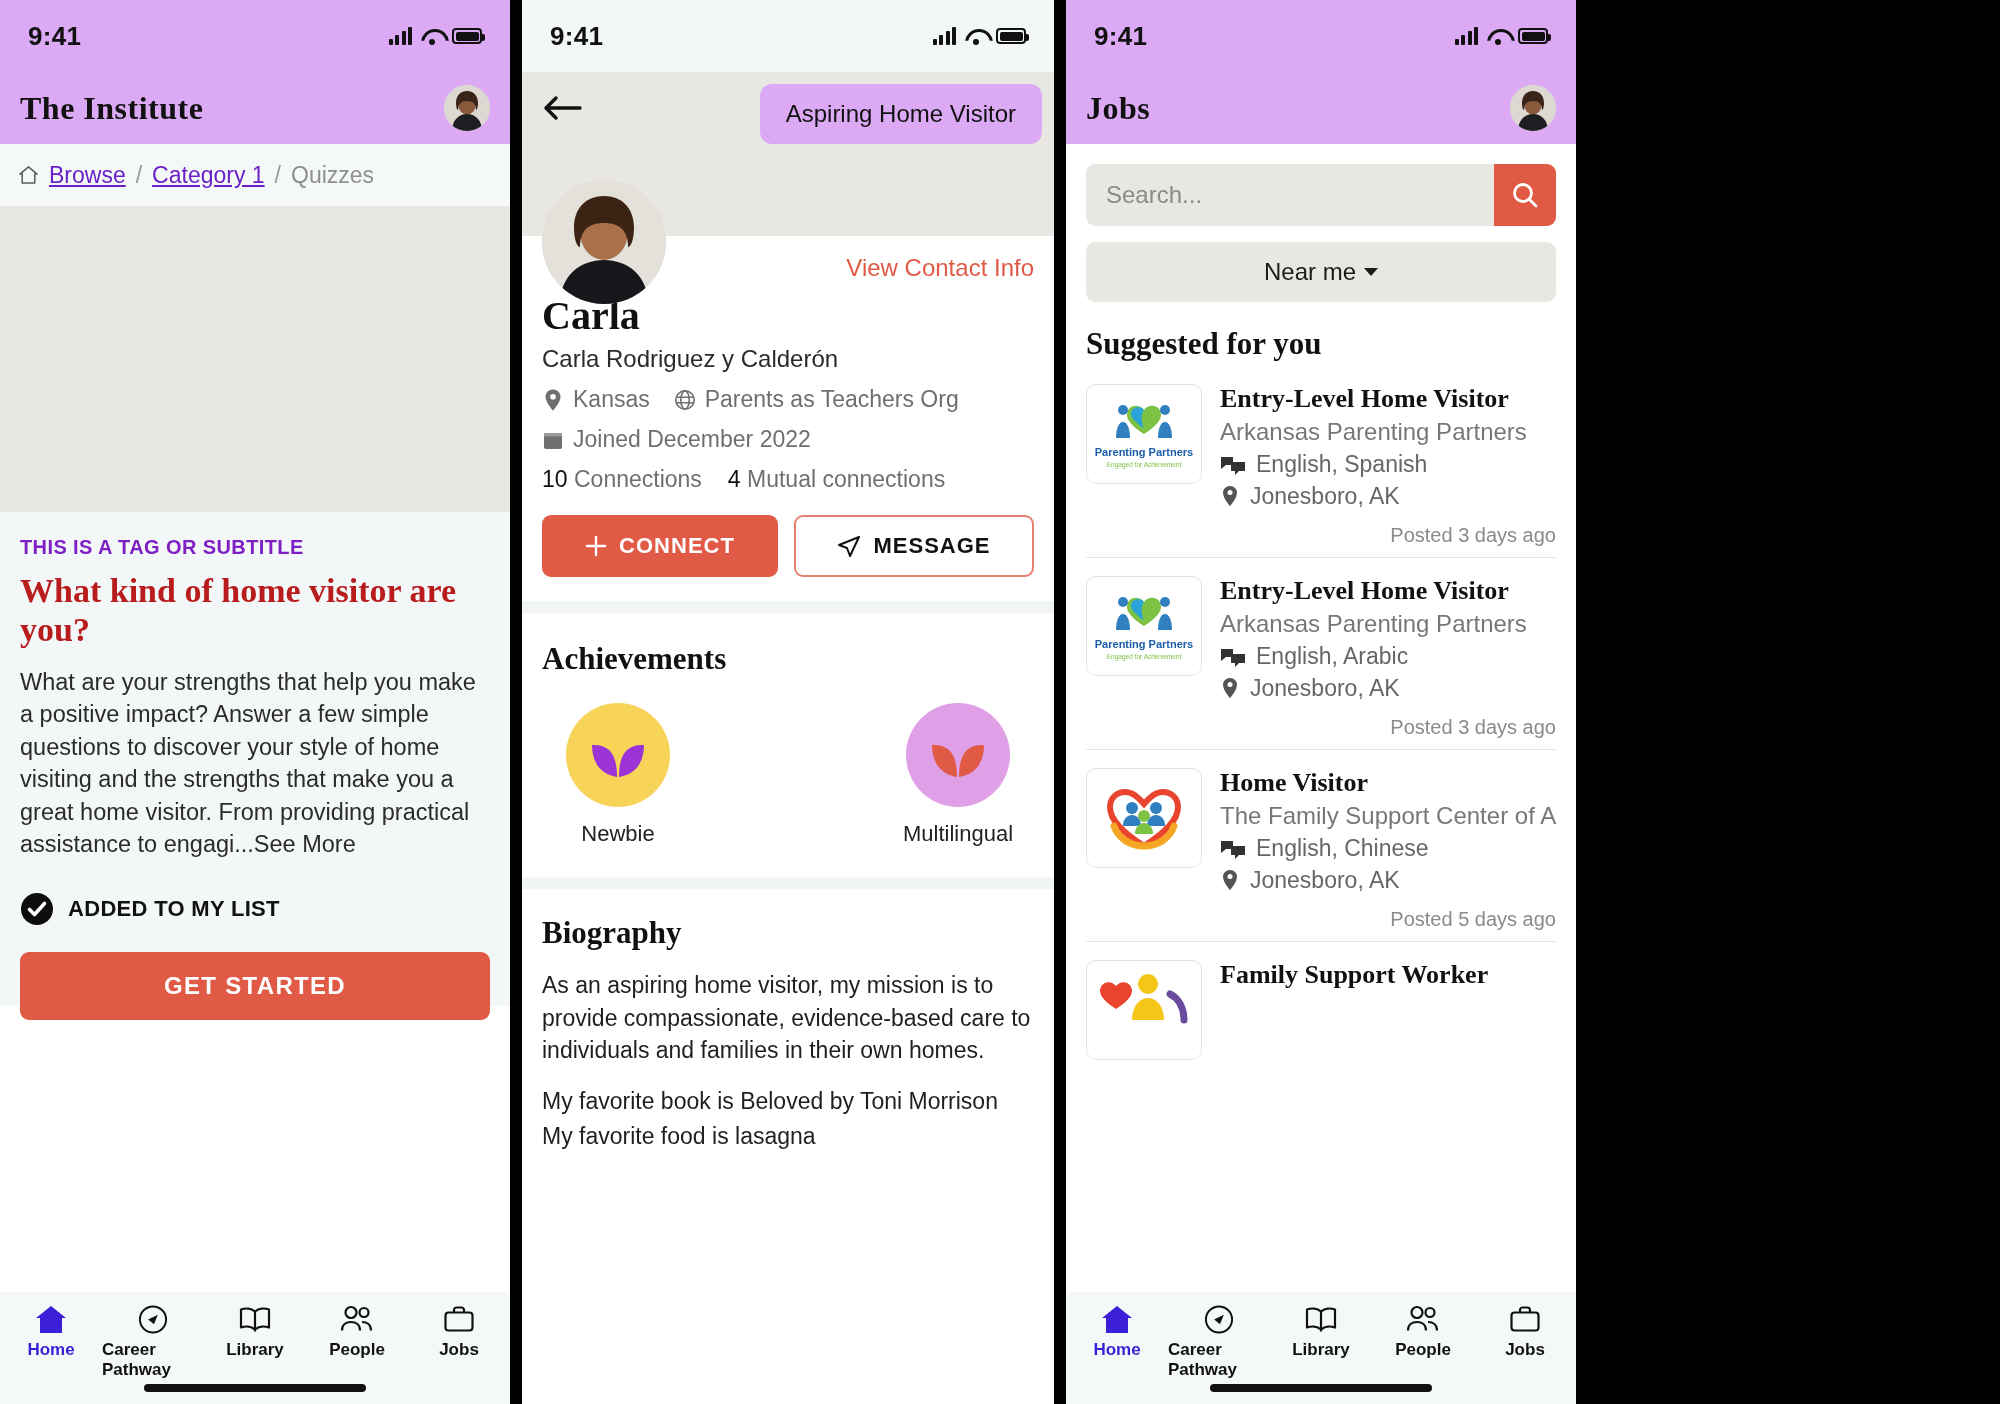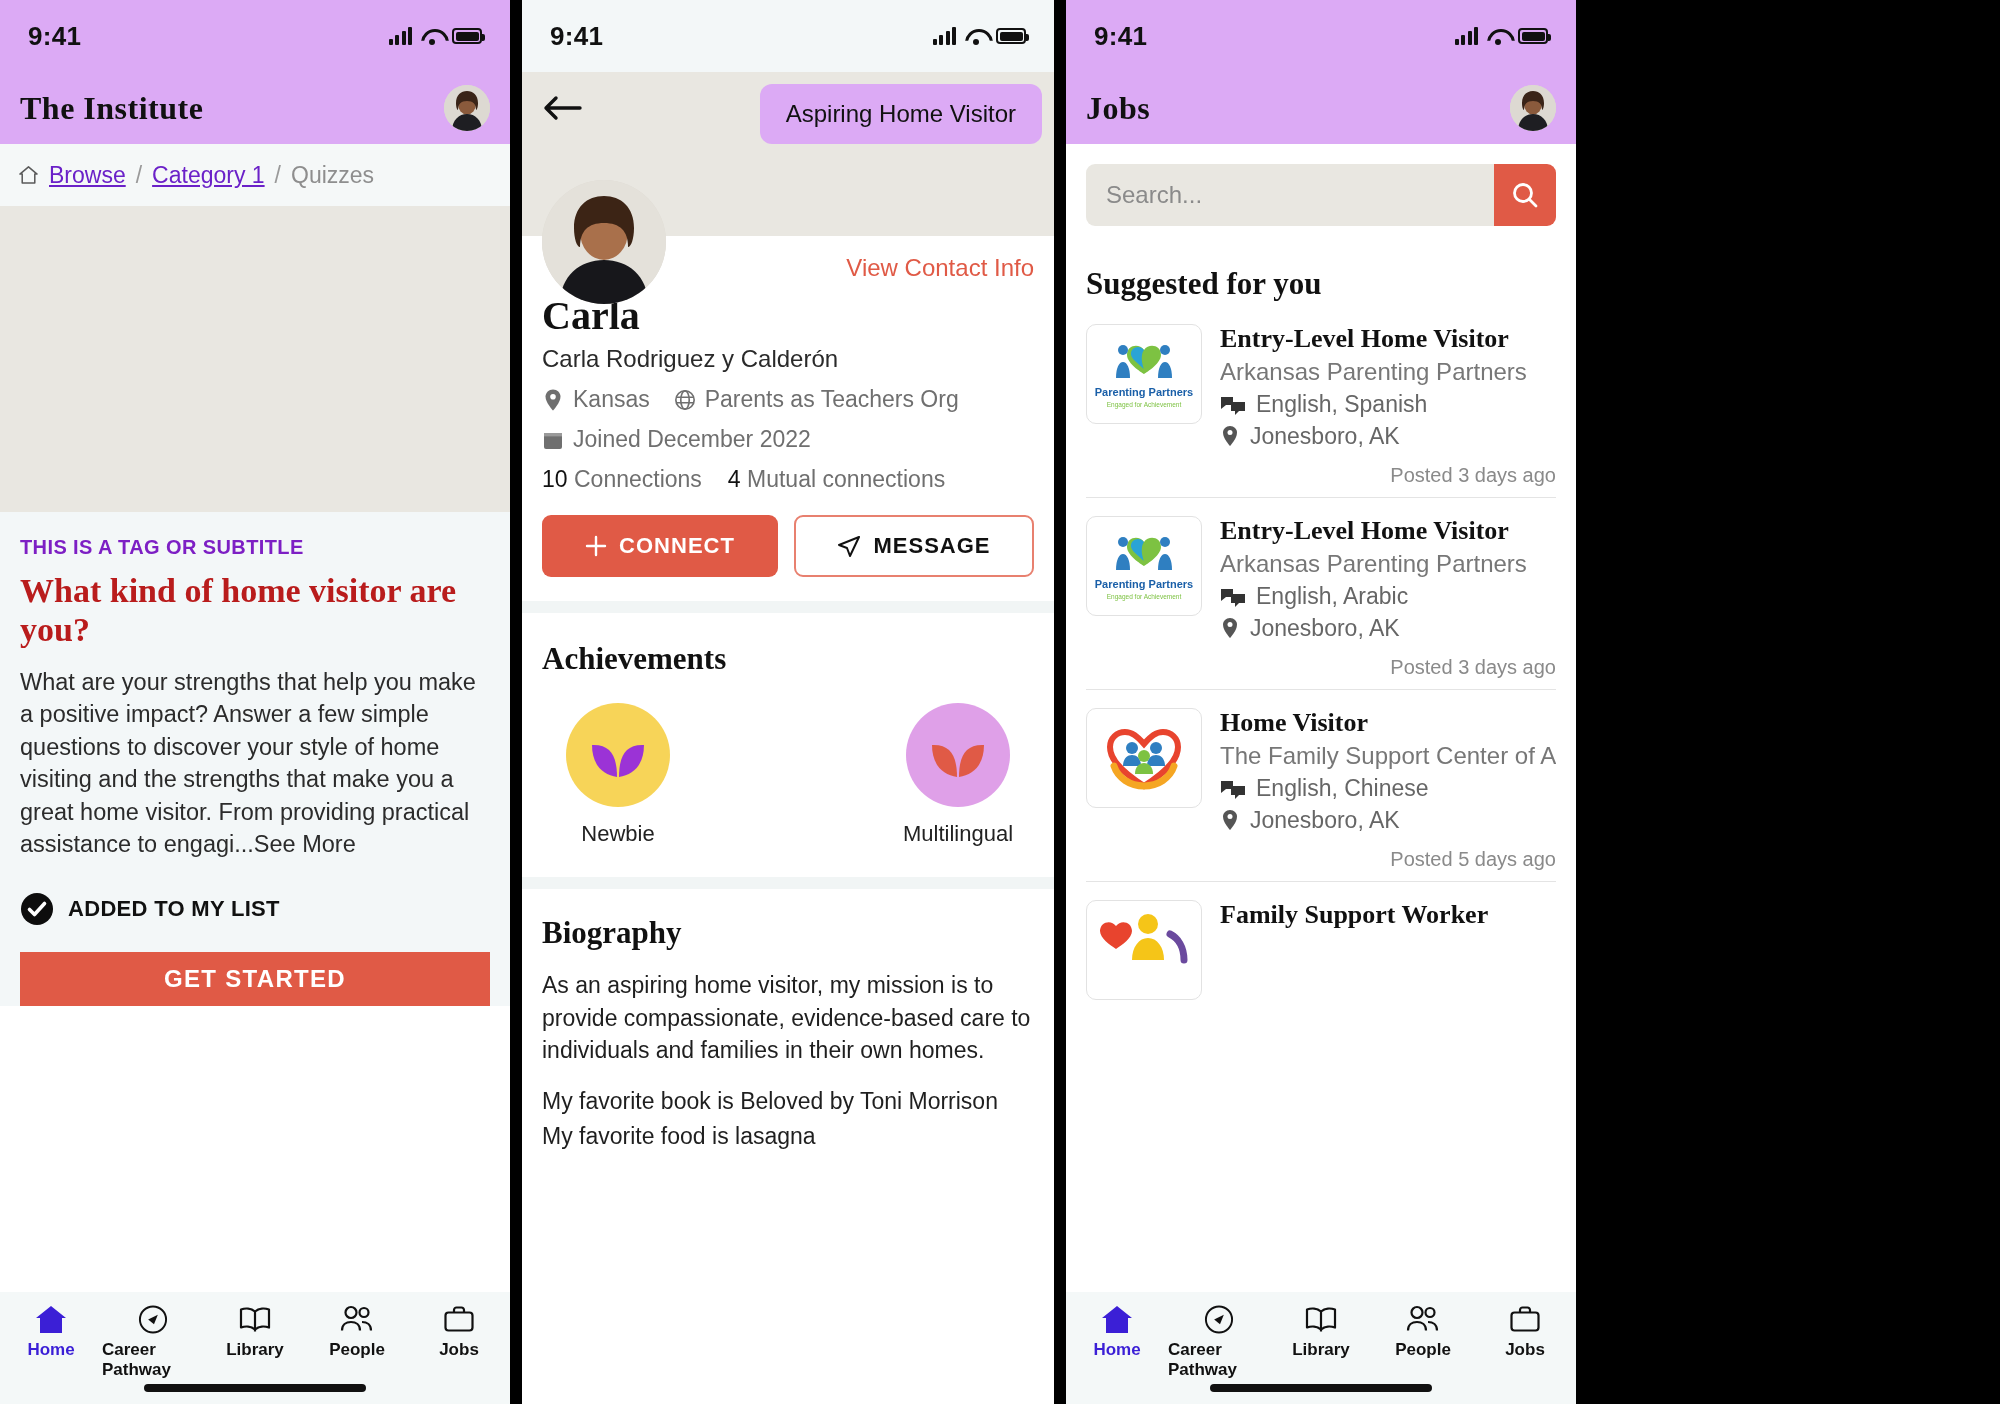--- a/index.html
+++ b/index.html
@@ -60,22 +60,22 @@
   .hero-img { height: 306px; background: #e9e7e1; }
 
   .quiz-body { background: #f3f7f8; padding: 24px 20px 0; height: 494px; }
   .quiz-tag { color: #7d1fc4; font-weight: bold; font-size: 20px; letter-spacing: .4px; }
   .quiz-title { font-family:"Liberation Serif", serif; font-weight: bold; font-size: 34px;
                 color:#b91c1c; line-height: 1.16; margin-top: 12px; }
   .quiz-desc { font-size: 23.5px; color: #2b2b2b; line-height: 1.38; margin-top: 16px; }
   .added-row { display: flex; align-items: center; gap: 14px; margin-top: 32px; }
   .check-ic { width: 34px; height: 34px; flex: none; }
   .added-label { font-weight: bold; font-size: 22px; letter-spacing: .3px; color:#111; }
-  .cta { margin-top: 26px; height: 54px; background: #e05a46; color:#fff; border:none;
-         border-radius: 0; width: 100%; font-weight: bold; font-size: 24px;
+  .cta { margin-top: 26px; height: 68px; background: #e05a46; color:#fff; border:none;
+         border-radius: 9px; width: 100%; font-weight: bold; font-size: 24px;
          letter-spacing: 1.3px; display:flex; align-items:center; justify-content:center; }
 
   
   .tabbar { position:absolute; bottom:0; left:0; right:0; height: 112px; background: #f4f8f8;
             display:flex; align-items:flex-start; padding-top: 12px; }
   .tab { flex:1; display:flex; flex-direction:column; align-items:center; gap:5px; }
   .tab svg { display:block; }
   .tab-label { font-size: 17px; color:#111; font-weight: 600; }
   .tab.active .tab-label { color:#3b1fd6; }
   .home-ind { position:absolute; bottom: 12px; left:50%; transform:translateX(-50%);
@@ -414,20 +414,24 @@
         <div class="searchbox">Search...</div>
         <button class="searchbtn">
           <svg width="30" height="30" viewBox="0 0 30 30">
             <circle cx="13" cy="13" r="8.5" fill="none" stroke="#fff" stroke-width="2.8"></circle>
             <path d="M19.5 19.5L26 26" stroke="#fff" stroke-width="2.8" stroke-linecap="round"></path>
           </svg>
         </button>
       </div>
 
       <div class="filters">
+        <div class="filter">
+          <span>Near me</span>
+          <span class="caret"></span>
+        </div>
       </div>
 
       <div class="sugg-title">Suggested for you</div>
 
       <div class="jobs-list">
 
         <div>
           <div class="job" style="border-bottom:none">
             <div class="job-logo">
               <svg width="104" height="88" viewBox="0 0 104 88">

